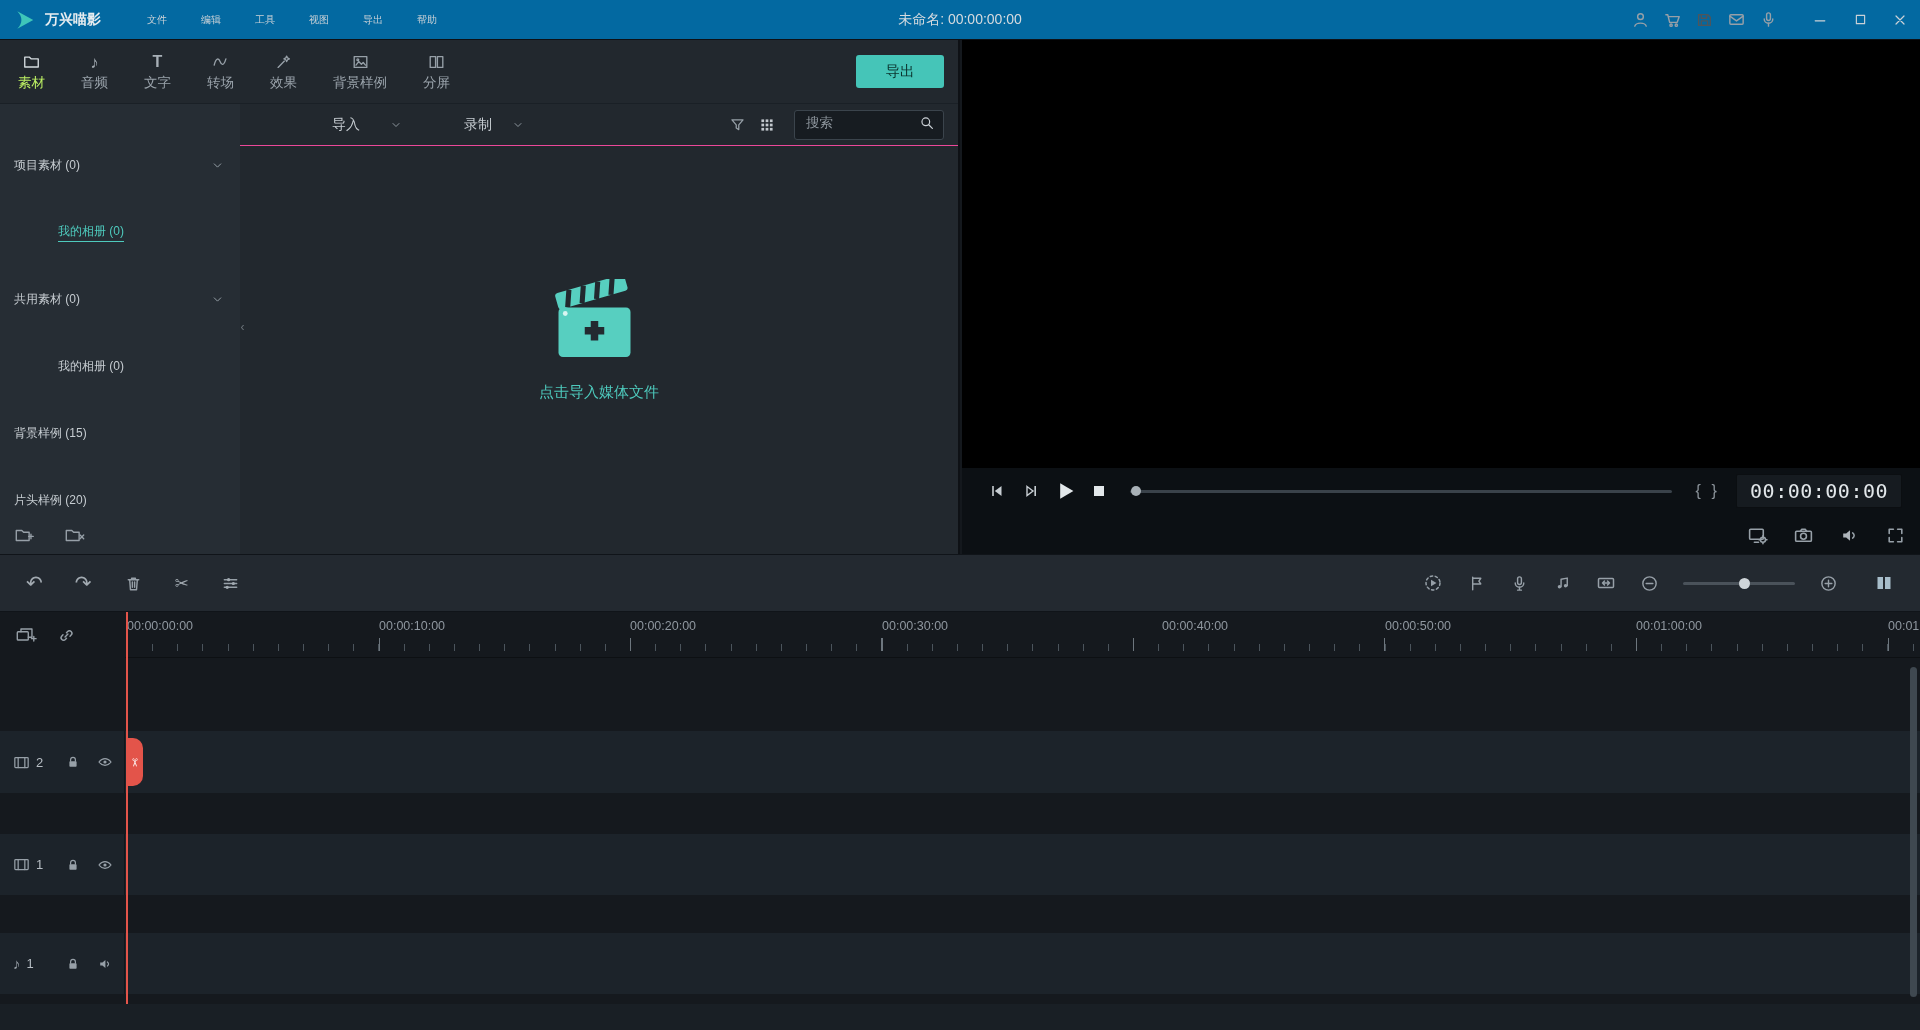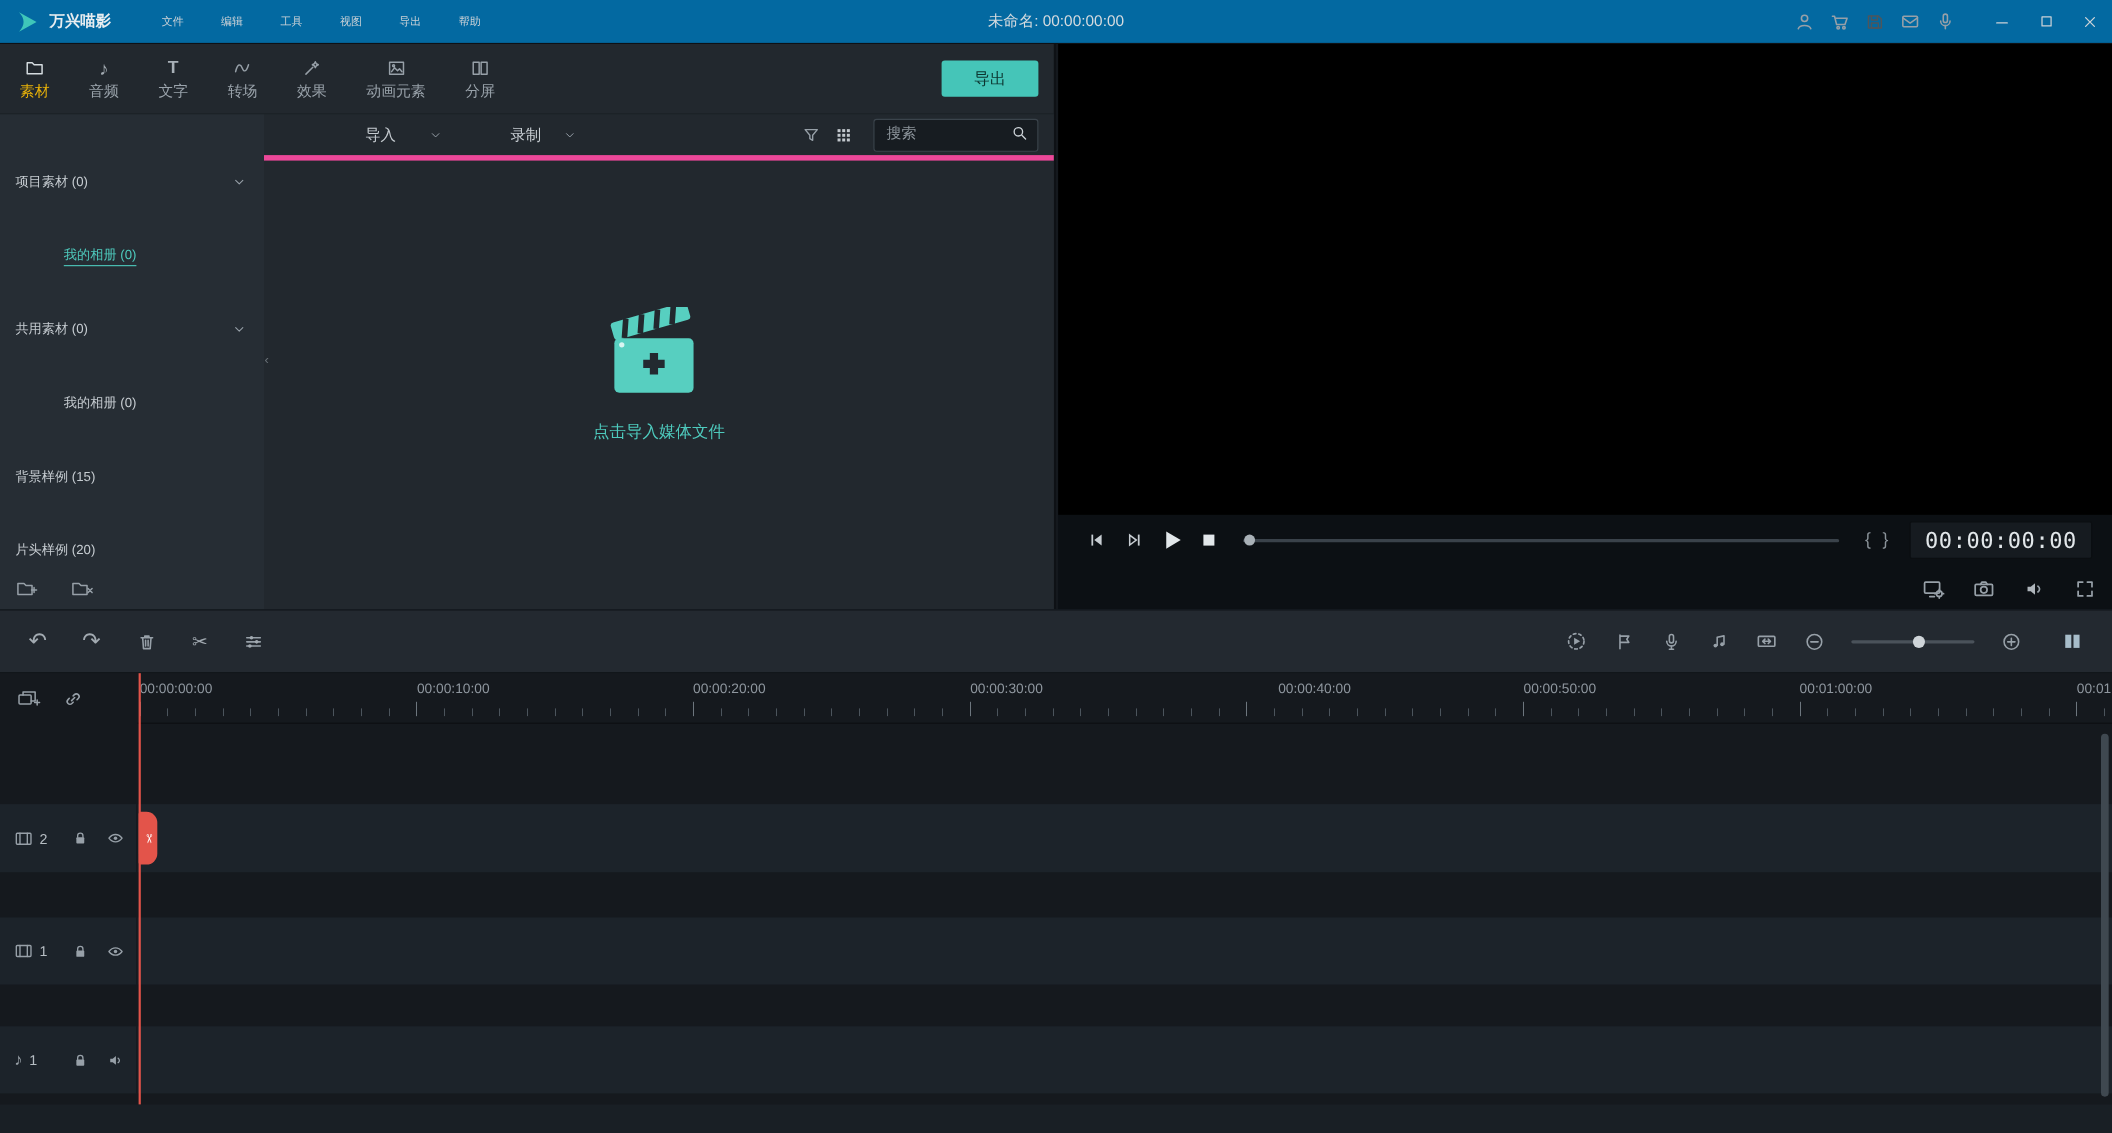--- a/index.html
+++ b/index.html
@@ -31,41 +31,41 @@
   .win-btn { width:40px; height:40px; display:flex; align-items:center; justify-content:center; }
 
   
   .workspace { position:absolute; left:0; top:40px; width:960px; height:514px;
     background:#22282e; border-right:2px solid #0e1115; }
   .tabbar { position:relative; height:64px; display:flex; align-items:stretch;
     border-bottom:1px solid #1a2026; }
   .tab { display:flex; flex-direction:column; align-items:center; justify-content:center;
     gap:5px; padding:0 18px; font-size:13.5px; color:#9aa3ab; cursor:default; }
   .tab .tab-label { line-height:1; }
-  .tab.active { color:#eab308; }
+  .tab.active { color:#bef264; }
   .tab.active .s { stroke:#d5dce0; }
   .tab-text-glyph { font-size:16px; font-weight:bold; color:#a8b0b7; line-height:18px; }
   .export-btn { position:absolute; right:14px; top:15px; width:88px; height:33px;
     background:#45c5b8; color:#0b332e; font-size:14.5px; border:none; border-radius:3px;
     display:flex; align-items:center; justify-content:center; cursor:pointer; }
 
   .panel-body { position:absolute; top:64px; left:0; right:0; bottom:0; display:flex; }
   .sidebar { position:relative; width:240px; background:#262d34; padding-top:8px; }
   .side-item { position:relative; height:27px; display:flex; align-items:center;
     padding-left:14px; font-size:12px; color:#c6ccd1; cursor:default;margin-top:40px; }
   .side-item.child { padding-left:58px; }
   .side-item.selected .side-label { color:#4ecabd; border-bottom:1px solid #4ecabd; padding-bottom:1px; }
   .side-chevron { position:absolute; right:16px; top:7px; }
   .side-bottom { position:absolute; left:14px; bottom:9px; display:flex; gap:28px; }
   .collapse-handle { position:absolute; right:-7px; top:208px; width:9px; height:30px;
     display:flex; align-items:center; justify-content:center; color:#6a7278; font-size:12px; z-index:5; }
 
   .media-col { position:relative; flex:1; background:#22282e; display:flex; flex-direction:column; }
   .media-toolbar { height:42px; display:flex; align-items:center; padding:0 14px;
-    border-bottom:5px solid #ec4899; font-size:14px; color:#c6ccd1;justify-content:flex-end; }
+    border-bottom:1px solid #ec4899; font-size:14px; color:#c6ccd1;justify-content:flex-end; }
   .mt-import { margin-left:78px; display:flex; align-items:center; gap:30px; cursor:default; }
   .mt-record { margin-left:62px; display:flex; align-items:center; gap:20px; cursor:default; }
   .mt-spacer { flex:1; }
   .mt-icon { width:30px; height:30px; display:flex; align-items:center; justify-content:center; }
   .search-box { margin-left:12px; width:150px; height:30px; background:#171c21;
     border:1px solid #3b444c; border-radius:3px; display:flex; align-items:center; padding:0 8px 4px 2px; }
   .search-box input { flex:1; min-width:0; background:transparent; border:none; outline:none;
     color:#cfd5da; font-size:13.5px; padding-left:9px; font-family:inherit; }
   .search-box input::placeholder { color:#8d959c; }
 
@@ -261,21 +261,21 @@
     <div class="tab">
       <span>
         <svg width="19" height="18" viewBox="0 0 20 20">
             <g class="s">
               <rect x="3" y="4" width="14" height="12"></rect>
               <path d="M5 13.5l3-4 3 3 2-2 2.5 3"></path>
               <circle cx="7" cy="7.5" r="1"></circle>
             </g>
           </svg>
       </span>
-      <span class="tab-label">动画元素</span>
+      <span class="tab-label">背景样例</span>
     </div>
     <div class="tab">
       <span>
         <svg width="19" height="18" viewBox="0 0 20 20">
             <g class="s">
               <rect x="3" y="4" width="6" height="12"></rect>
               <rect x="11" y="4" width="6" height="12"></rect>
             </g>
           </svg>
       </span>

